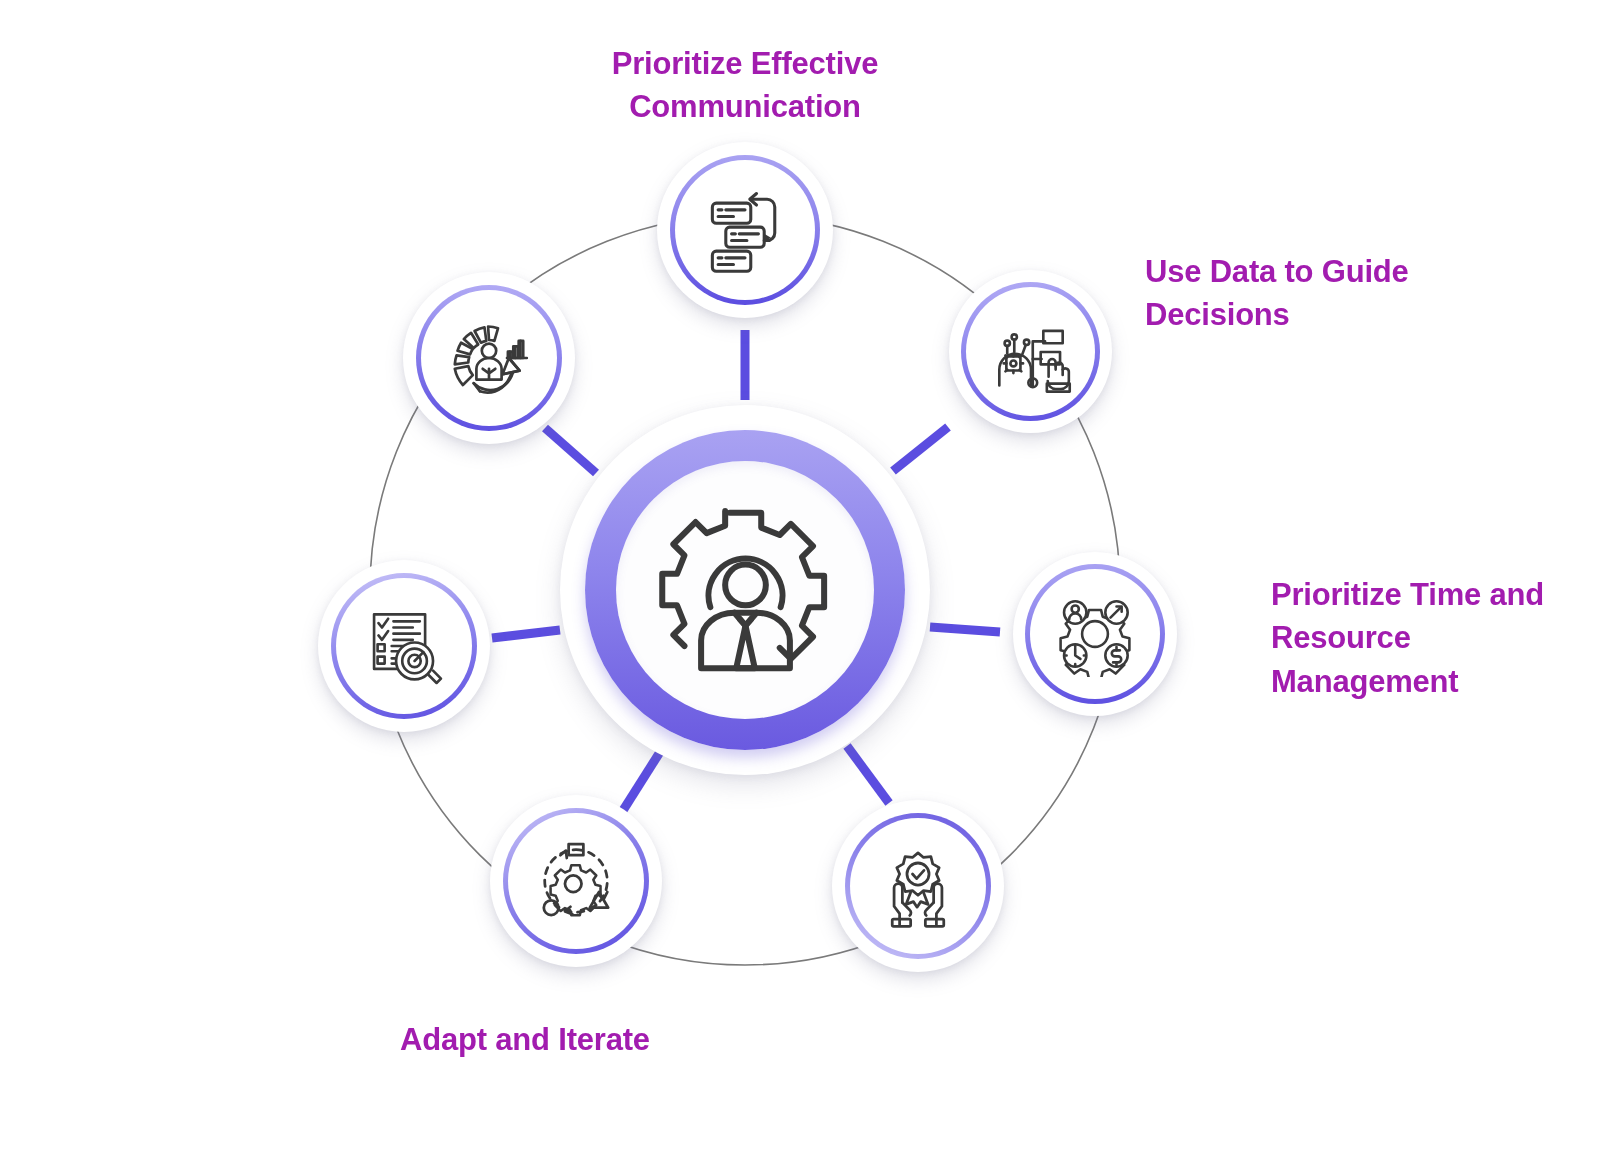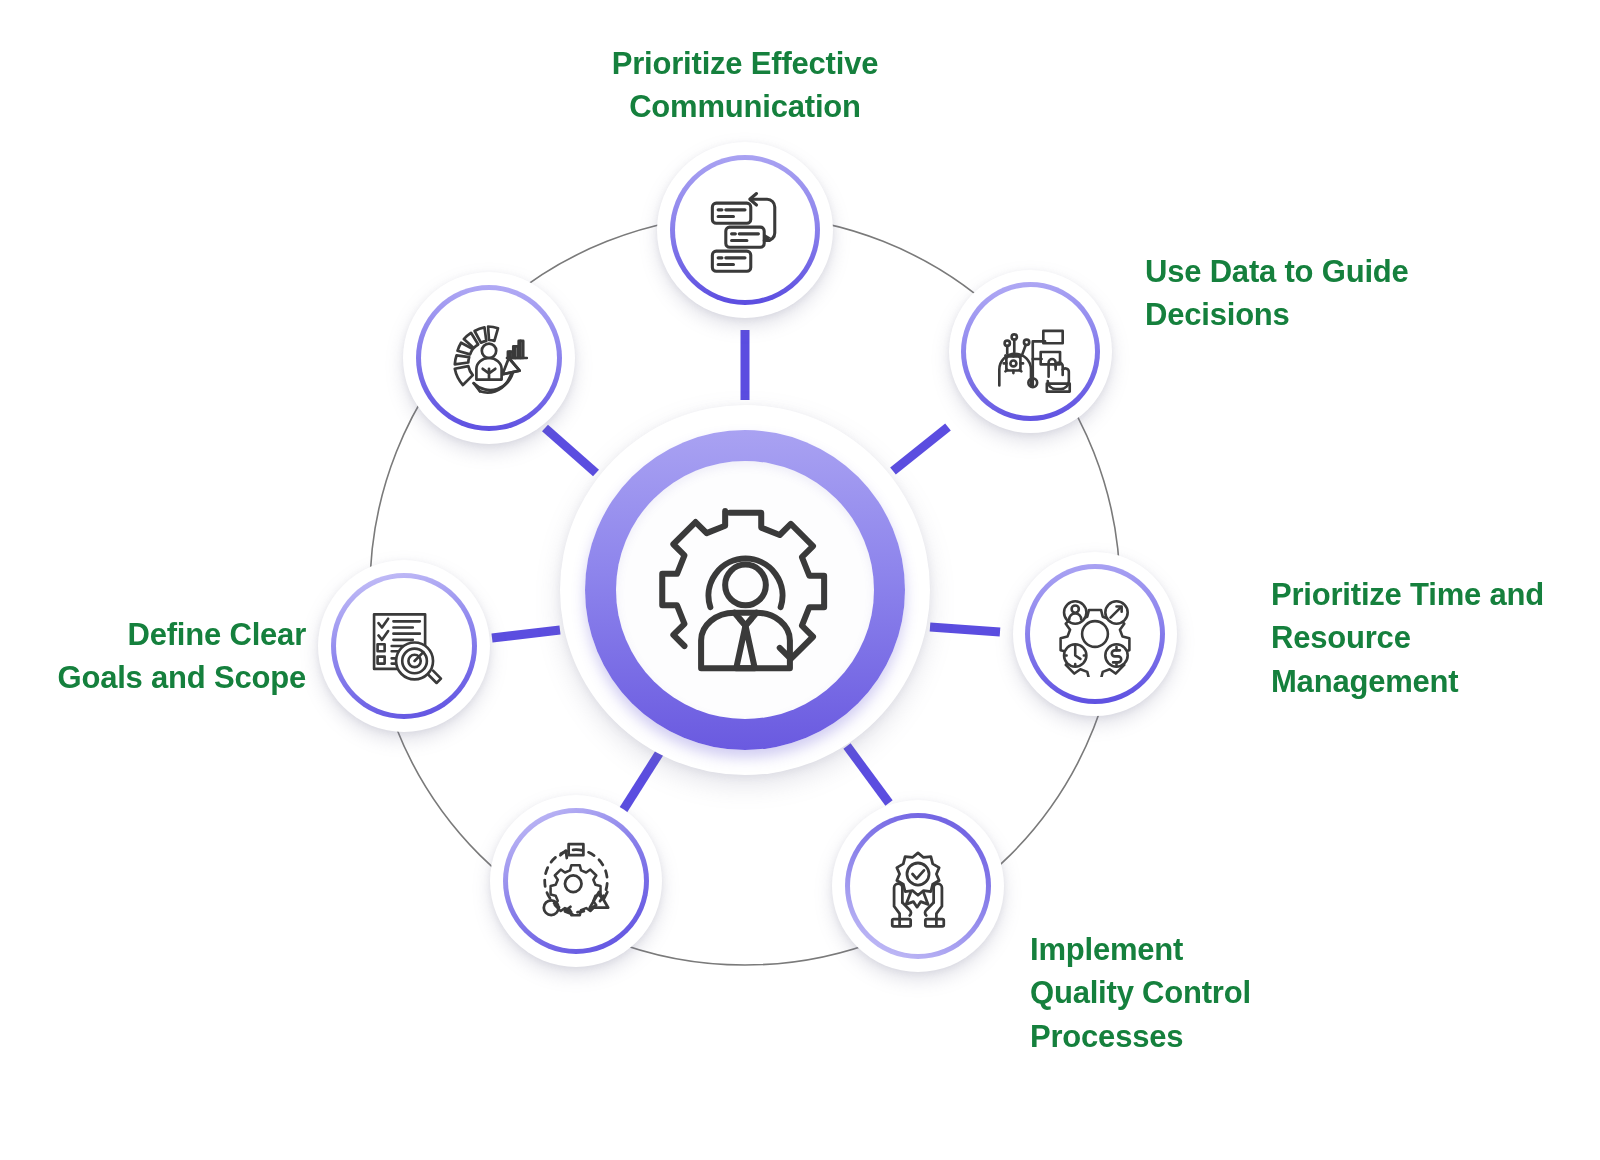--- a/index.html
+++ b/index.html
@@ -23,21 +23,21 @@
   .layer {
     position: absolute;
     left: 0; top: 0;
     width: 1600px;
     height: 1160px;
   }
   
   .label {
     position: absolute;
     font-weight: 700;
-    color: #15803d;
+    color: #a21caf;
     font-size: 31px;
     line-height: 1.40;
     white-space: pre-line;
     letter-spacing: -0.2px;
   }
   .label.right-align { text-align: right; }
   .label.left-align  { text-align: left; }
   .label.center-align{ text-align: center; }
 
   
@@ -331,22 +331,18 @@
   <div class="label center-align" style="left:555px; top:42px; width:380px;">Prioritize Effective
 Communication</div>
 
   <div class="label left-align" style="left:1145px; top:250px; width:320px;">Use Data to Guide
 Decisions</div>
 
   <div class="label left-align" style="left:1235px; top:573px; width:320px;margin-left:36px;">Prioritize Time and
 Resource
 Management</div>
 
-  <div class="label left-align" style="left:1030px; top:928px; width:300px;">Implement
-Quality Control
-Processes</div>
-
-
-  <div class="label right-align" style="left:0px; top:613px; width:306px;">Define Clear
-Goals and Scope</div>
+
+  <div class="label center-align" style="left:355px; top:1018px; width:340px;">Adapt and Iterate</div>
+
 
 
 </div>
 
 </body></html>

